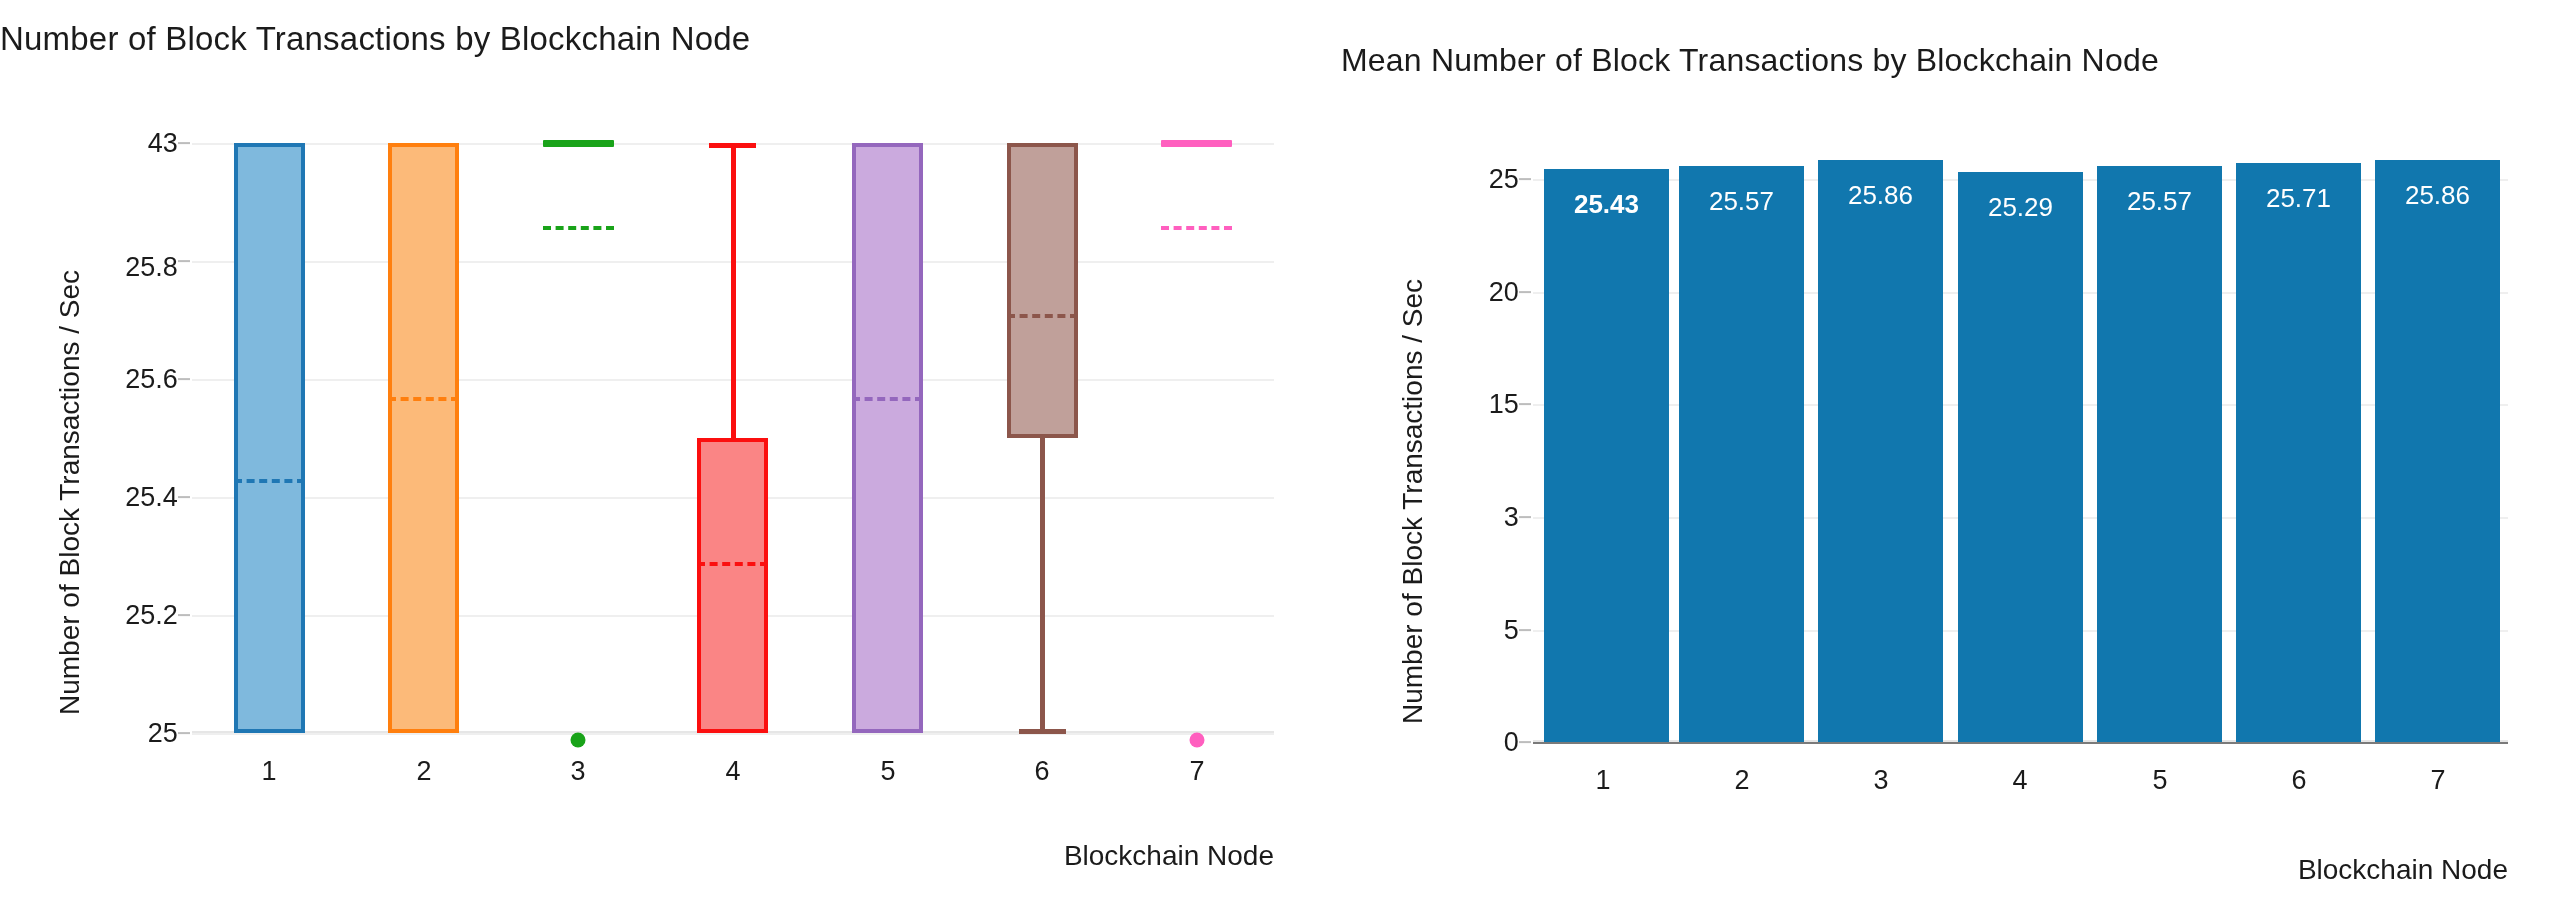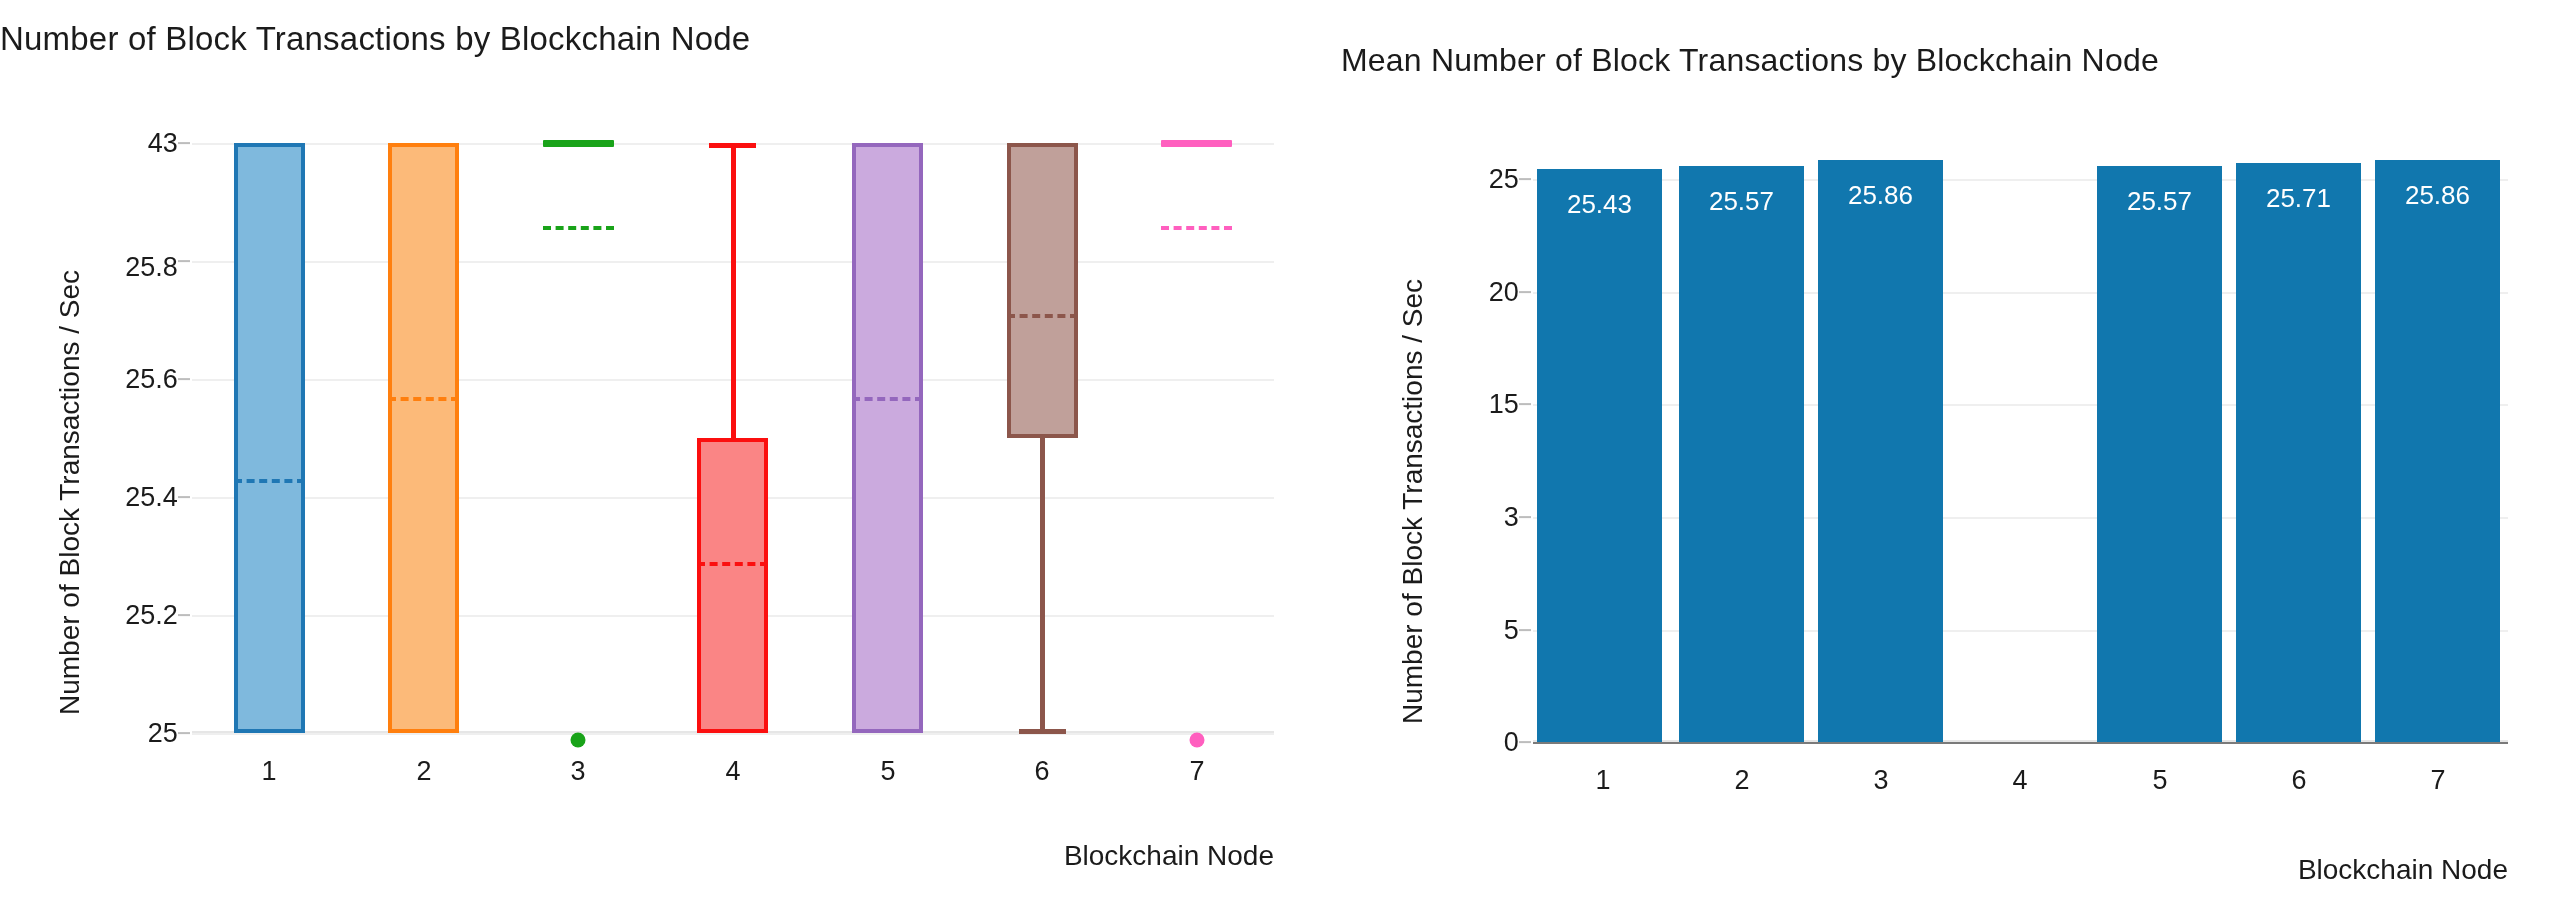--- a/index.html
+++ b/index.html
@@ -155,32 +155,35 @@
       <div class="ytick" style="top: 365px;">3</div>
       <div class="gridline" style="top: 252px;"></div>
       <div class="ytick-mark" style="top: 252px;"></div>
       <div class="ytick" style="top: 252px;">15</div>
       <div class="gridline" style="top: 140px;"></div>
       <div class="ytick-mark" style="top: 140px;"></div>
       <div class="ytick" style="top: 140px;">20</div>
       <div class="gridline" style="top: 27px;"></div>
       <div class="ytick-mark" style="top: 27px;"></div>
       <div class="ytick" style="top: 27px;">25</div>
-      <div class="bar" style="left: 4px; width: 125px; height: 573px; background: rgb(17, 119, 174);">
+      <div class="bar" style="left: 11px; width: 125px; height: 573px; background: rgb(17, 119, 174); font-weight: bold;">
         <div class="bar-label" style="top: 19.7px; color: rgb(255, 255, 255);">25.43</div>
       </div>
       <div class="xtick" style="left: 70px;">1</div>
       <div class="bar" style="left: 146px; width: 125px; height: 576px; background: rgb(17, 119, 174);">
         <div class="bar-label" style="top: 19.7px; color: rgb(255, 255, 255);">25.57</div>
       </div>
       <div class="xtick" style="left: 209px;">2</div>
       <div class="bar" style="left: 285px; width: 125px; height: 582px; background: rgb(17, 119, 174);">
         <div class="bar-label" style="top: 19.7px; color: rgb(255, 255, 255);">25.86</div>
       </div>
       <div class="xtick" style="left: 348px;">3</div>
+      <div class="bar" style="left: 425px; width: 125px; height: 570px; background: rgb(17, 119, 174);">
+        <div class="bar-label" style="top: 19.7px; color: rgb(255, 255, 255);">25.29</div>
+      </div>
       <div class="xtick" style="left: 487px;">4</div>
       <div class="bar" style="left: 564px; width: 125px; height: 576px; background: rgb(17, 119, 174);">
         <div class="bar-label" style="top: 19.7px; color: rgb(255, 255, 255);">25.57</div>
       </div>
       <div class="xtick" style="left: 627px;">5</div>
       <div class="bar" style="left: 703px; width: 125px; height: 579px; background: rgb(17, 119, 174);">
         <div class="bar-label" style="top: 19.7px; color: rgb(255, 255, 255);">25.71</div>
       </div>
       <div class="xtick" style="left: 766px;">6</div>
       <div class="bar" style="left: 842px; width: 125px; height: 582px; background: rgb(17, 119, 174);">

